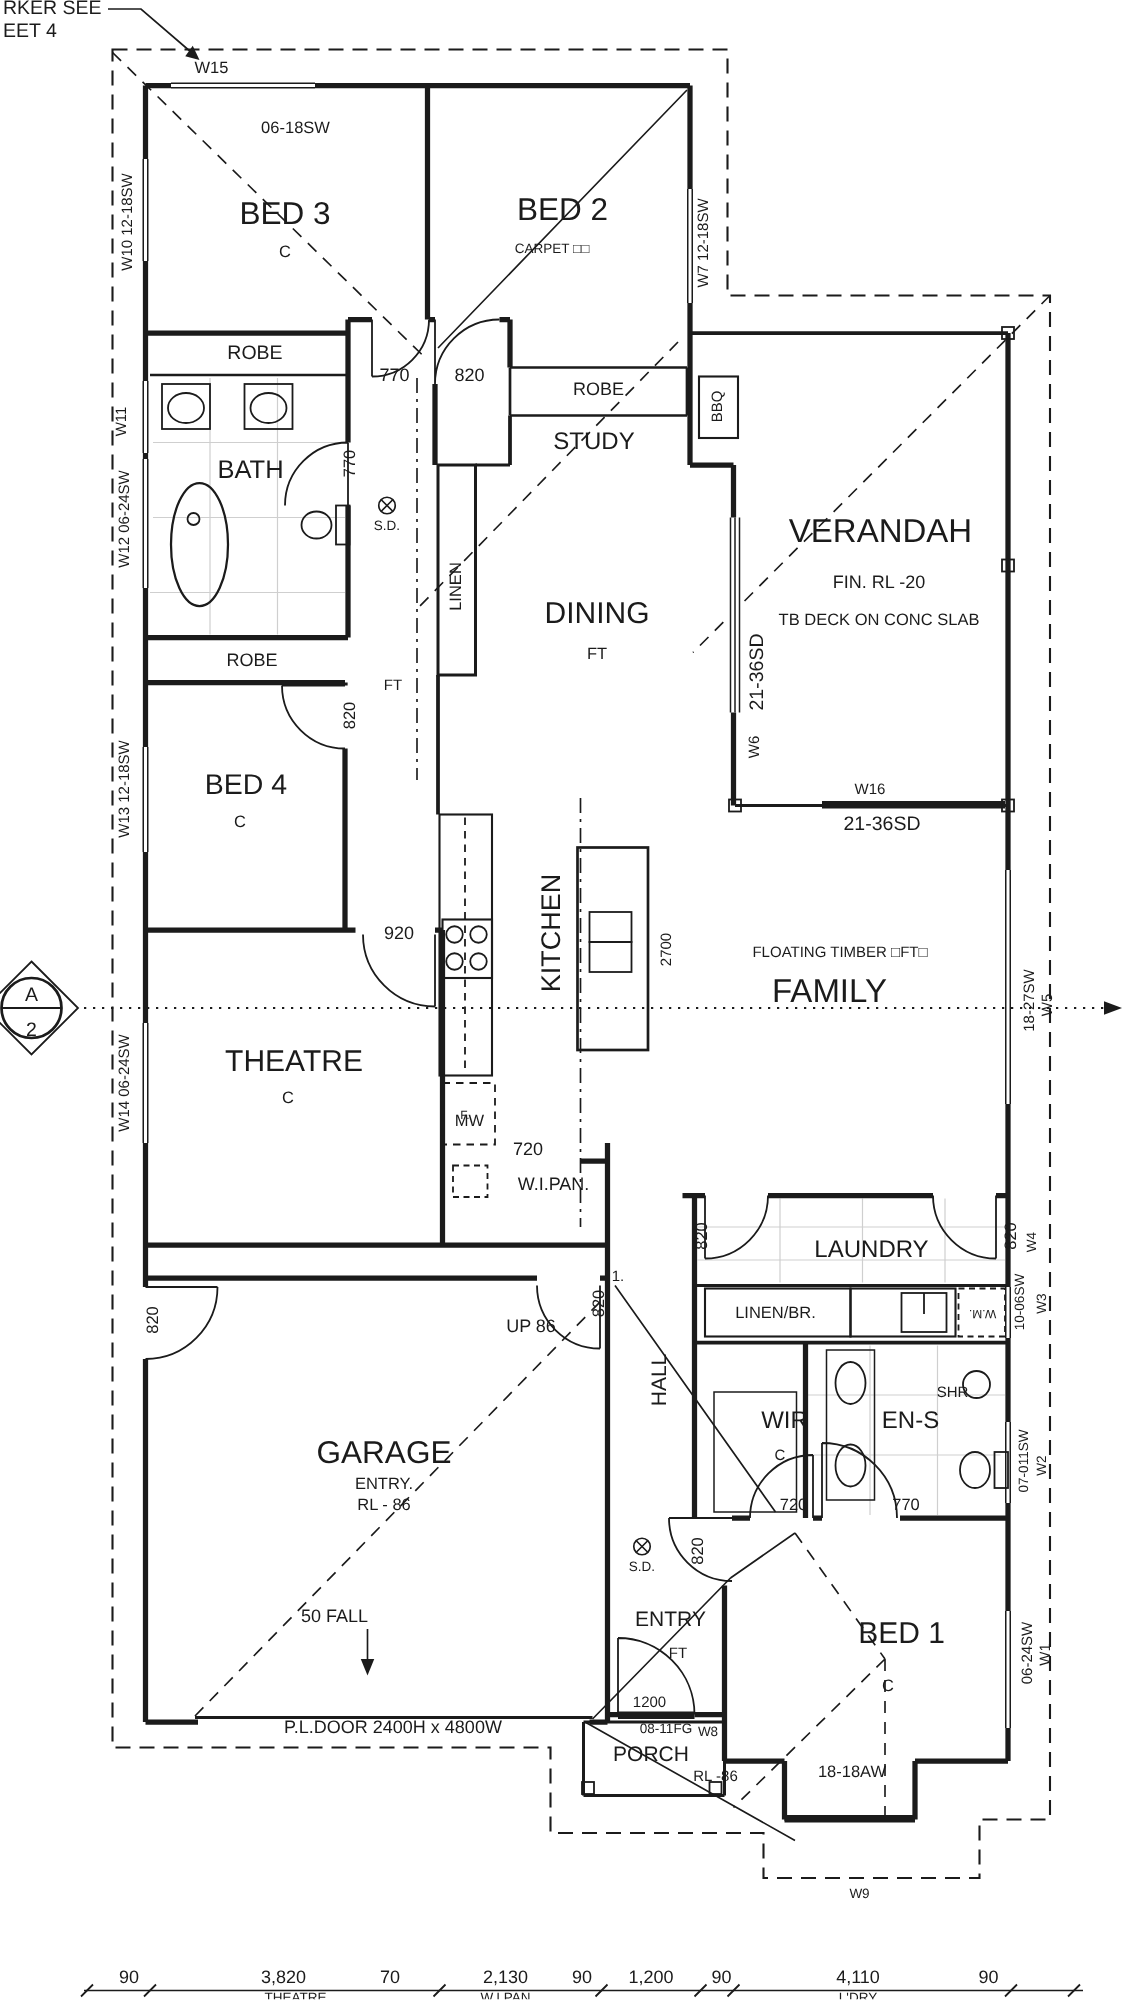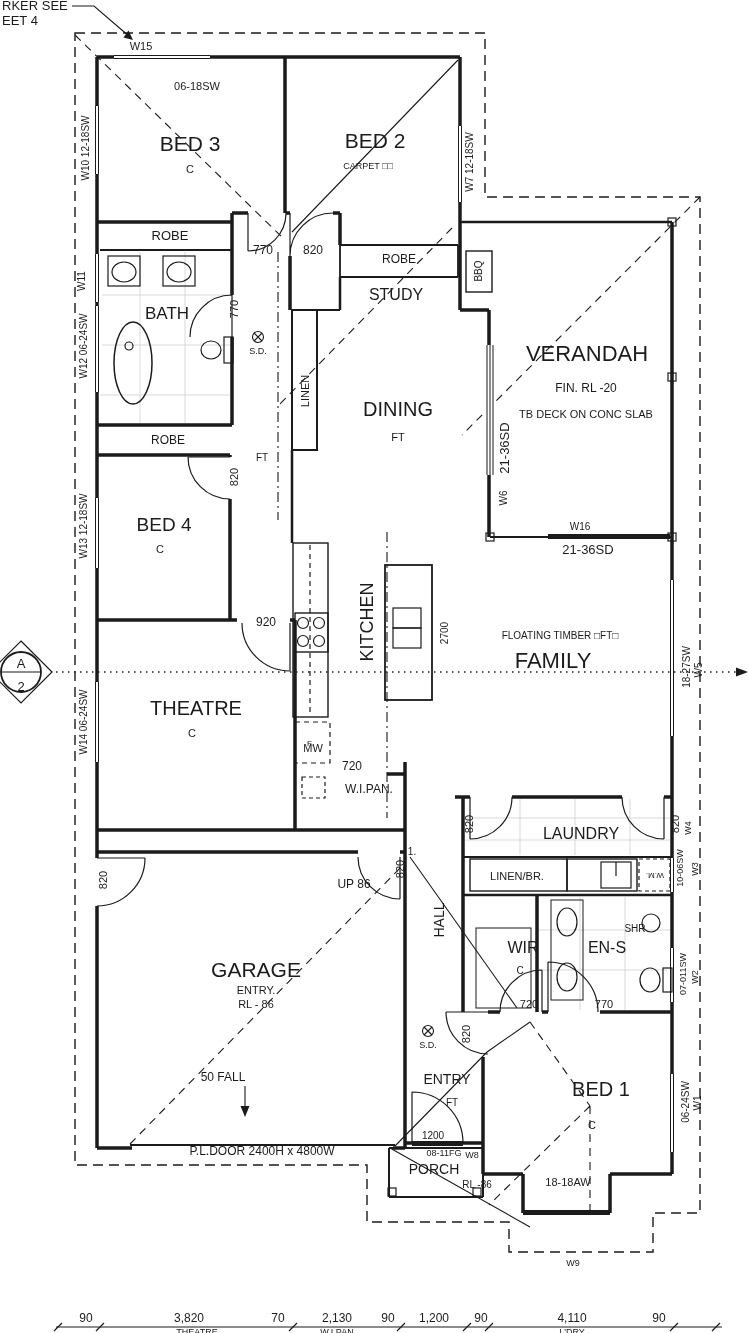--- a/index.html
+++ b/index.html
@@ -277,21 +277,21 @@
       <div class="lbl" style="left: 686px; top: 1102px; font-size: 10px; transform: translate(-50%, -50%) rotate(-90deg);">06-24SW</div>
       <div class="lbl" style="left: 698px; top: 1103px; font-size: 10px; transform: translate(-50%, -50%) rotate(-90deg);">W1</div>
       <div class="lbl" style="left: 568px; top: 1182px; font-size: 11px; transform: translate(-50%, -50%);">18-18AW</div>
       <div class="lbl" style="left: 573px; top: 1263px; font-size: 9px; transform: translate(-50%, -50%);">W9</div>
       <div class="lbl" style="left: 580px; top: 527px; font-size: 10px; transform: translate(-50%, -50%);">W16</div>
       <div class="lbl" style="left: 588px; top: 549px; font-size: 13px; transform: translate(-50%, -50%);">21-36SD</div>
       <div class="lbl" style="left: 21px; top: 663px; font-size: 13px; transform: translate(-50%, -50%);">A</div>
       <div class="lbl" style="left: 21px; top: 686px; font-size: 13px; transform: translate(-50%, -50%);">2</div>
       <div class="lbl" style="left: 86px; top: 1318px; font-size: 12px; transform: translate(-50%, -50%);">90</div>
       <div class="lbl" style="left: 189px; top: 1318px; font-size: 12px; transform: translate(-50%, -50%);">3,820</div>
-      <div class="lbl" style="left: 278px; top: 1318px; font-size: 12px; transform: translate(-50%, -50%);">70</div>
+      <div class="lbl" style="left: 260px; top: 1318px; font-size: 12px; transform: translate(-50%, -50%);">70</div>
       <div class="lbl" style="left: 337px; top: 1318px; font-size: 12px; transform: translate(-50%, -50%);">2,130</div>
       <div class="lbl" style="left: 388px; top: 1318px; font-size: 12px; transform: translate(-50%, -50%);">90</div>
       <div class="lbl" style="left: 434px; top: 1318px; font-size: 12px; transform: translate(-50%, -50%);">1,200</div>
       <div class="lbl" style="left: 481px; top: 1318px; font-size: 12px; transform: translate(-50%, -50%);">90</div>
       <div class="lbl" style="left: 572px; top: 1318px; font-size: 12px; transform: translate(-50%, -50%);">4,110</div>
       <div class="lbl" style="left: 659px; top: 1318px; font-size: 12px; transform: translate(-50%, -50%);">90</div>
       <div class="lbl" style="left: 197px; top: 1332px; font-size: 9px; transform: translate(-50%, -50%);">THEATRE</div>
       <div class="lbl" style="left: 337px; top: 1332px; font-size: 9px; transform: translate(-50%, -50%);">W.I.PAN</div>
       <div class="lbl" style="left: 572px; top: 1332px; font-size: 9px; transform: translate(-50%, -50%);">L'DRY</div>
     </div>

